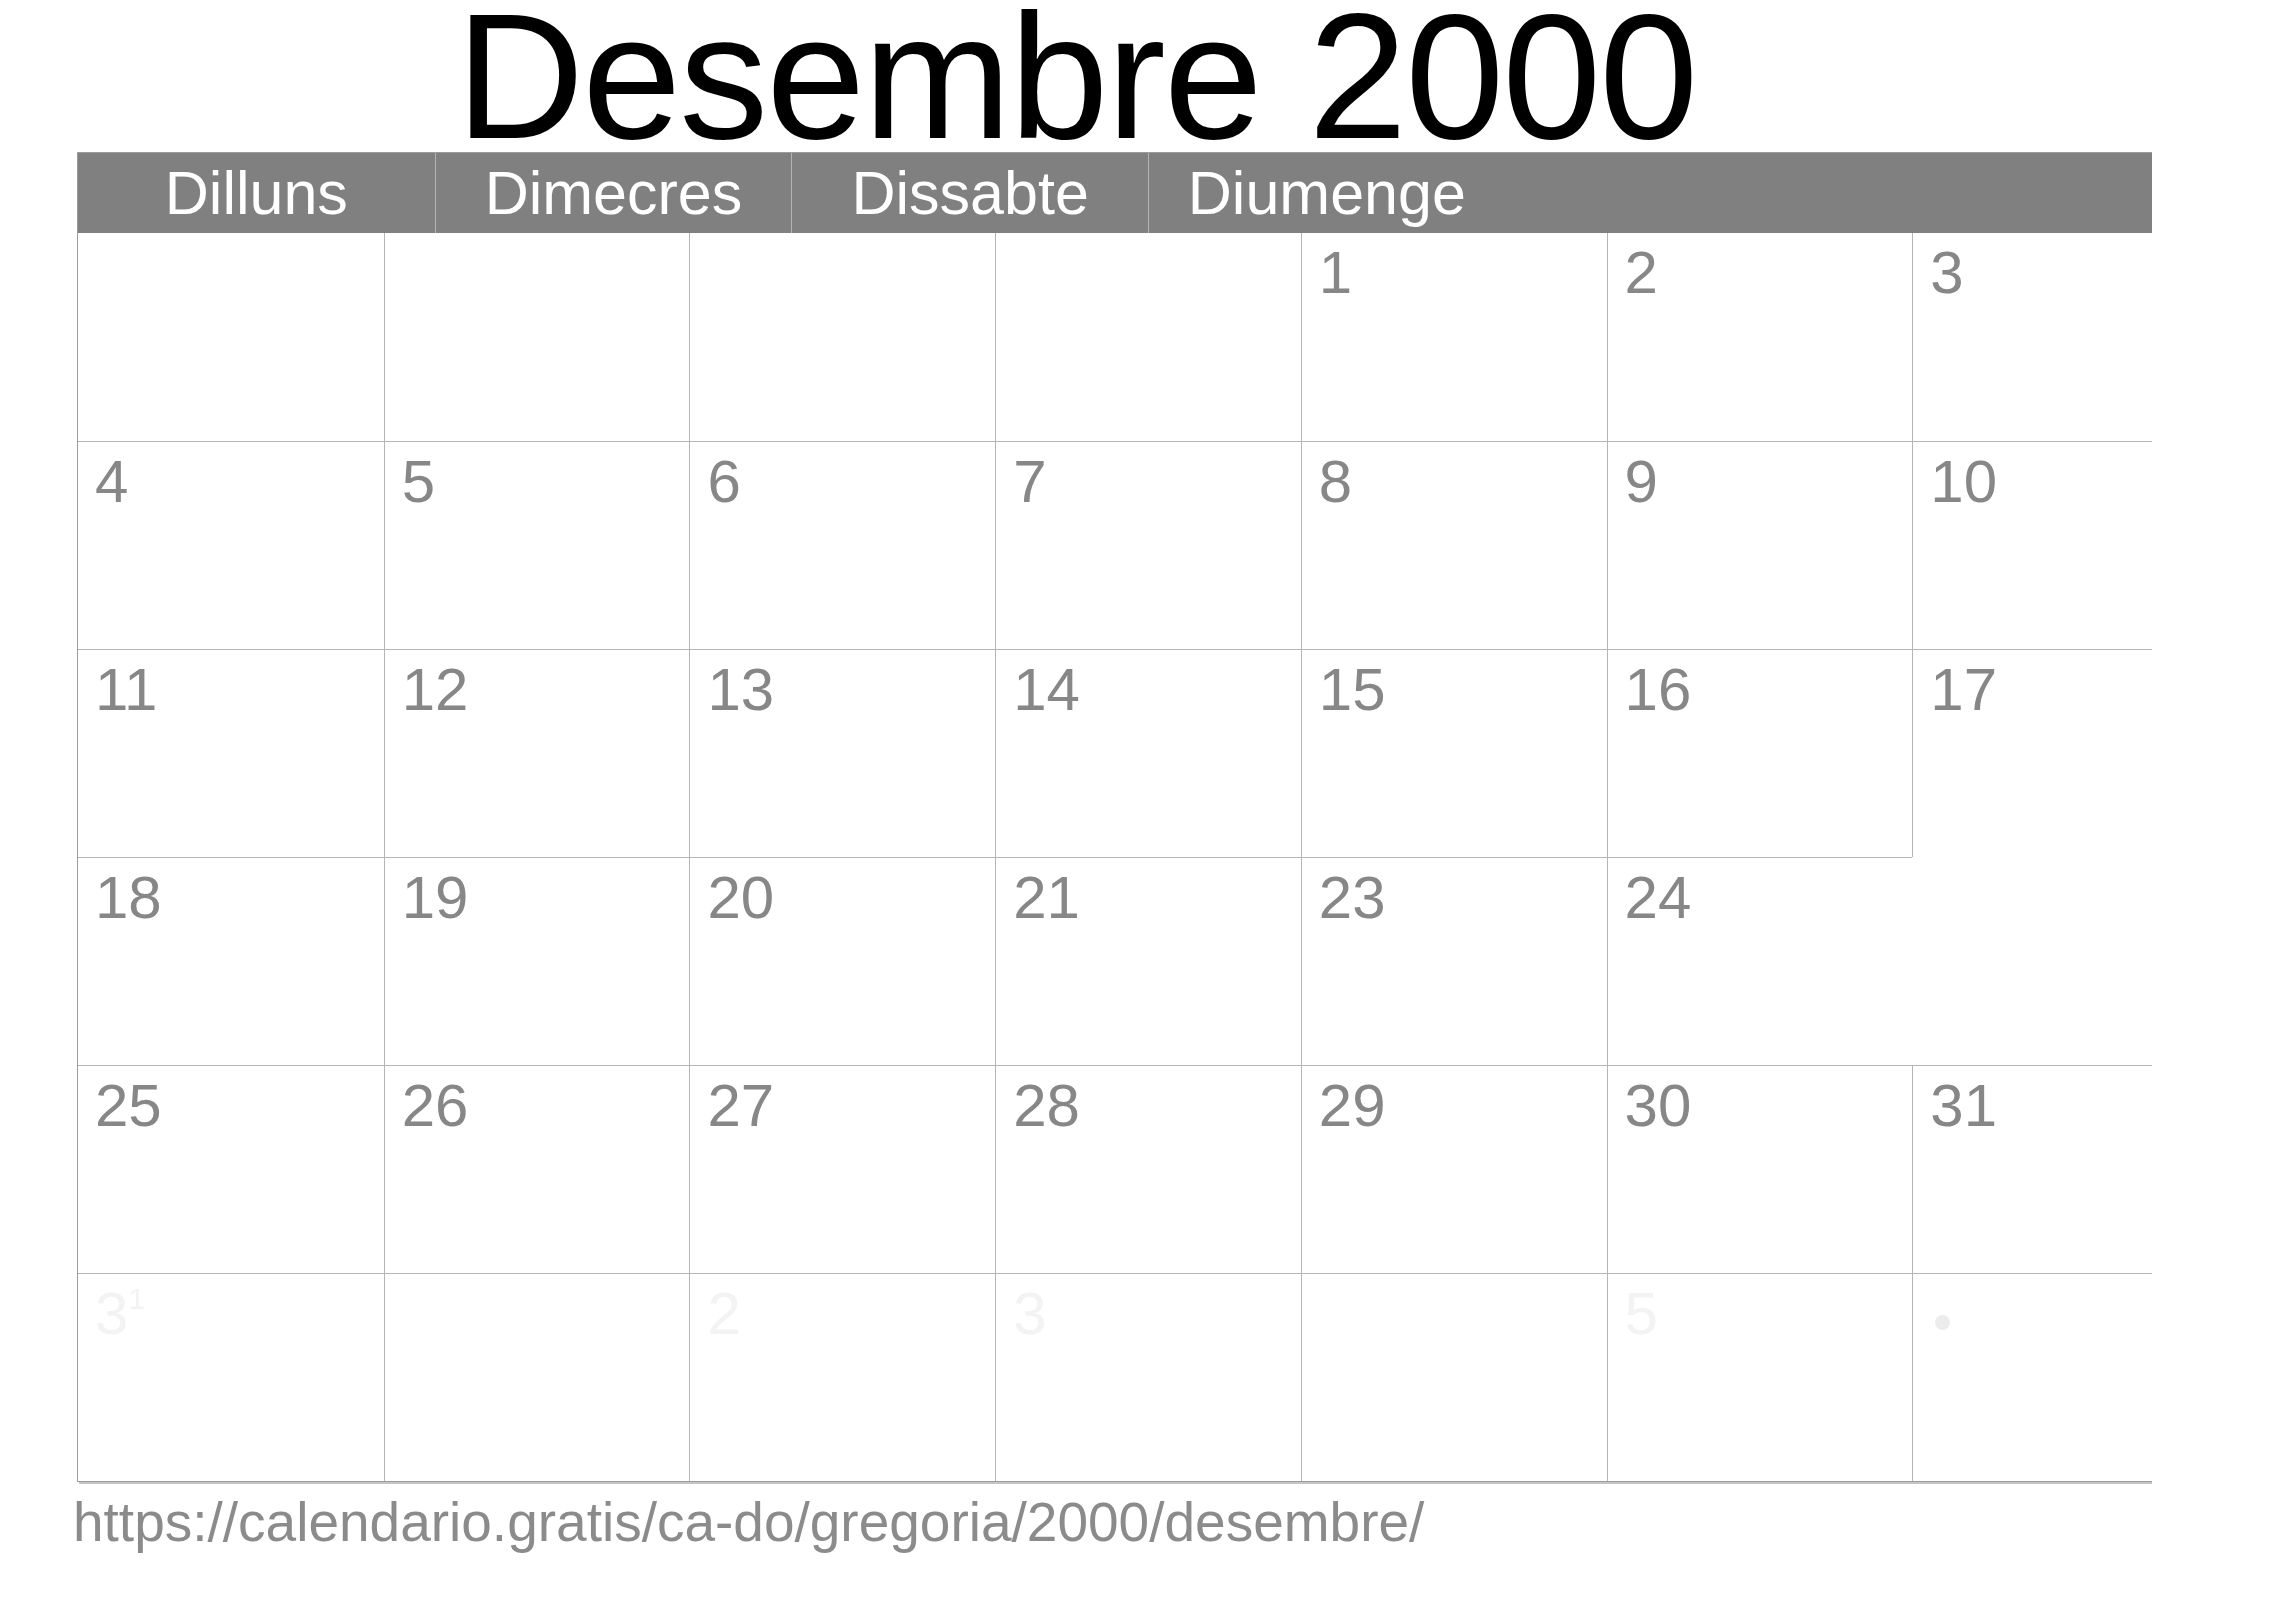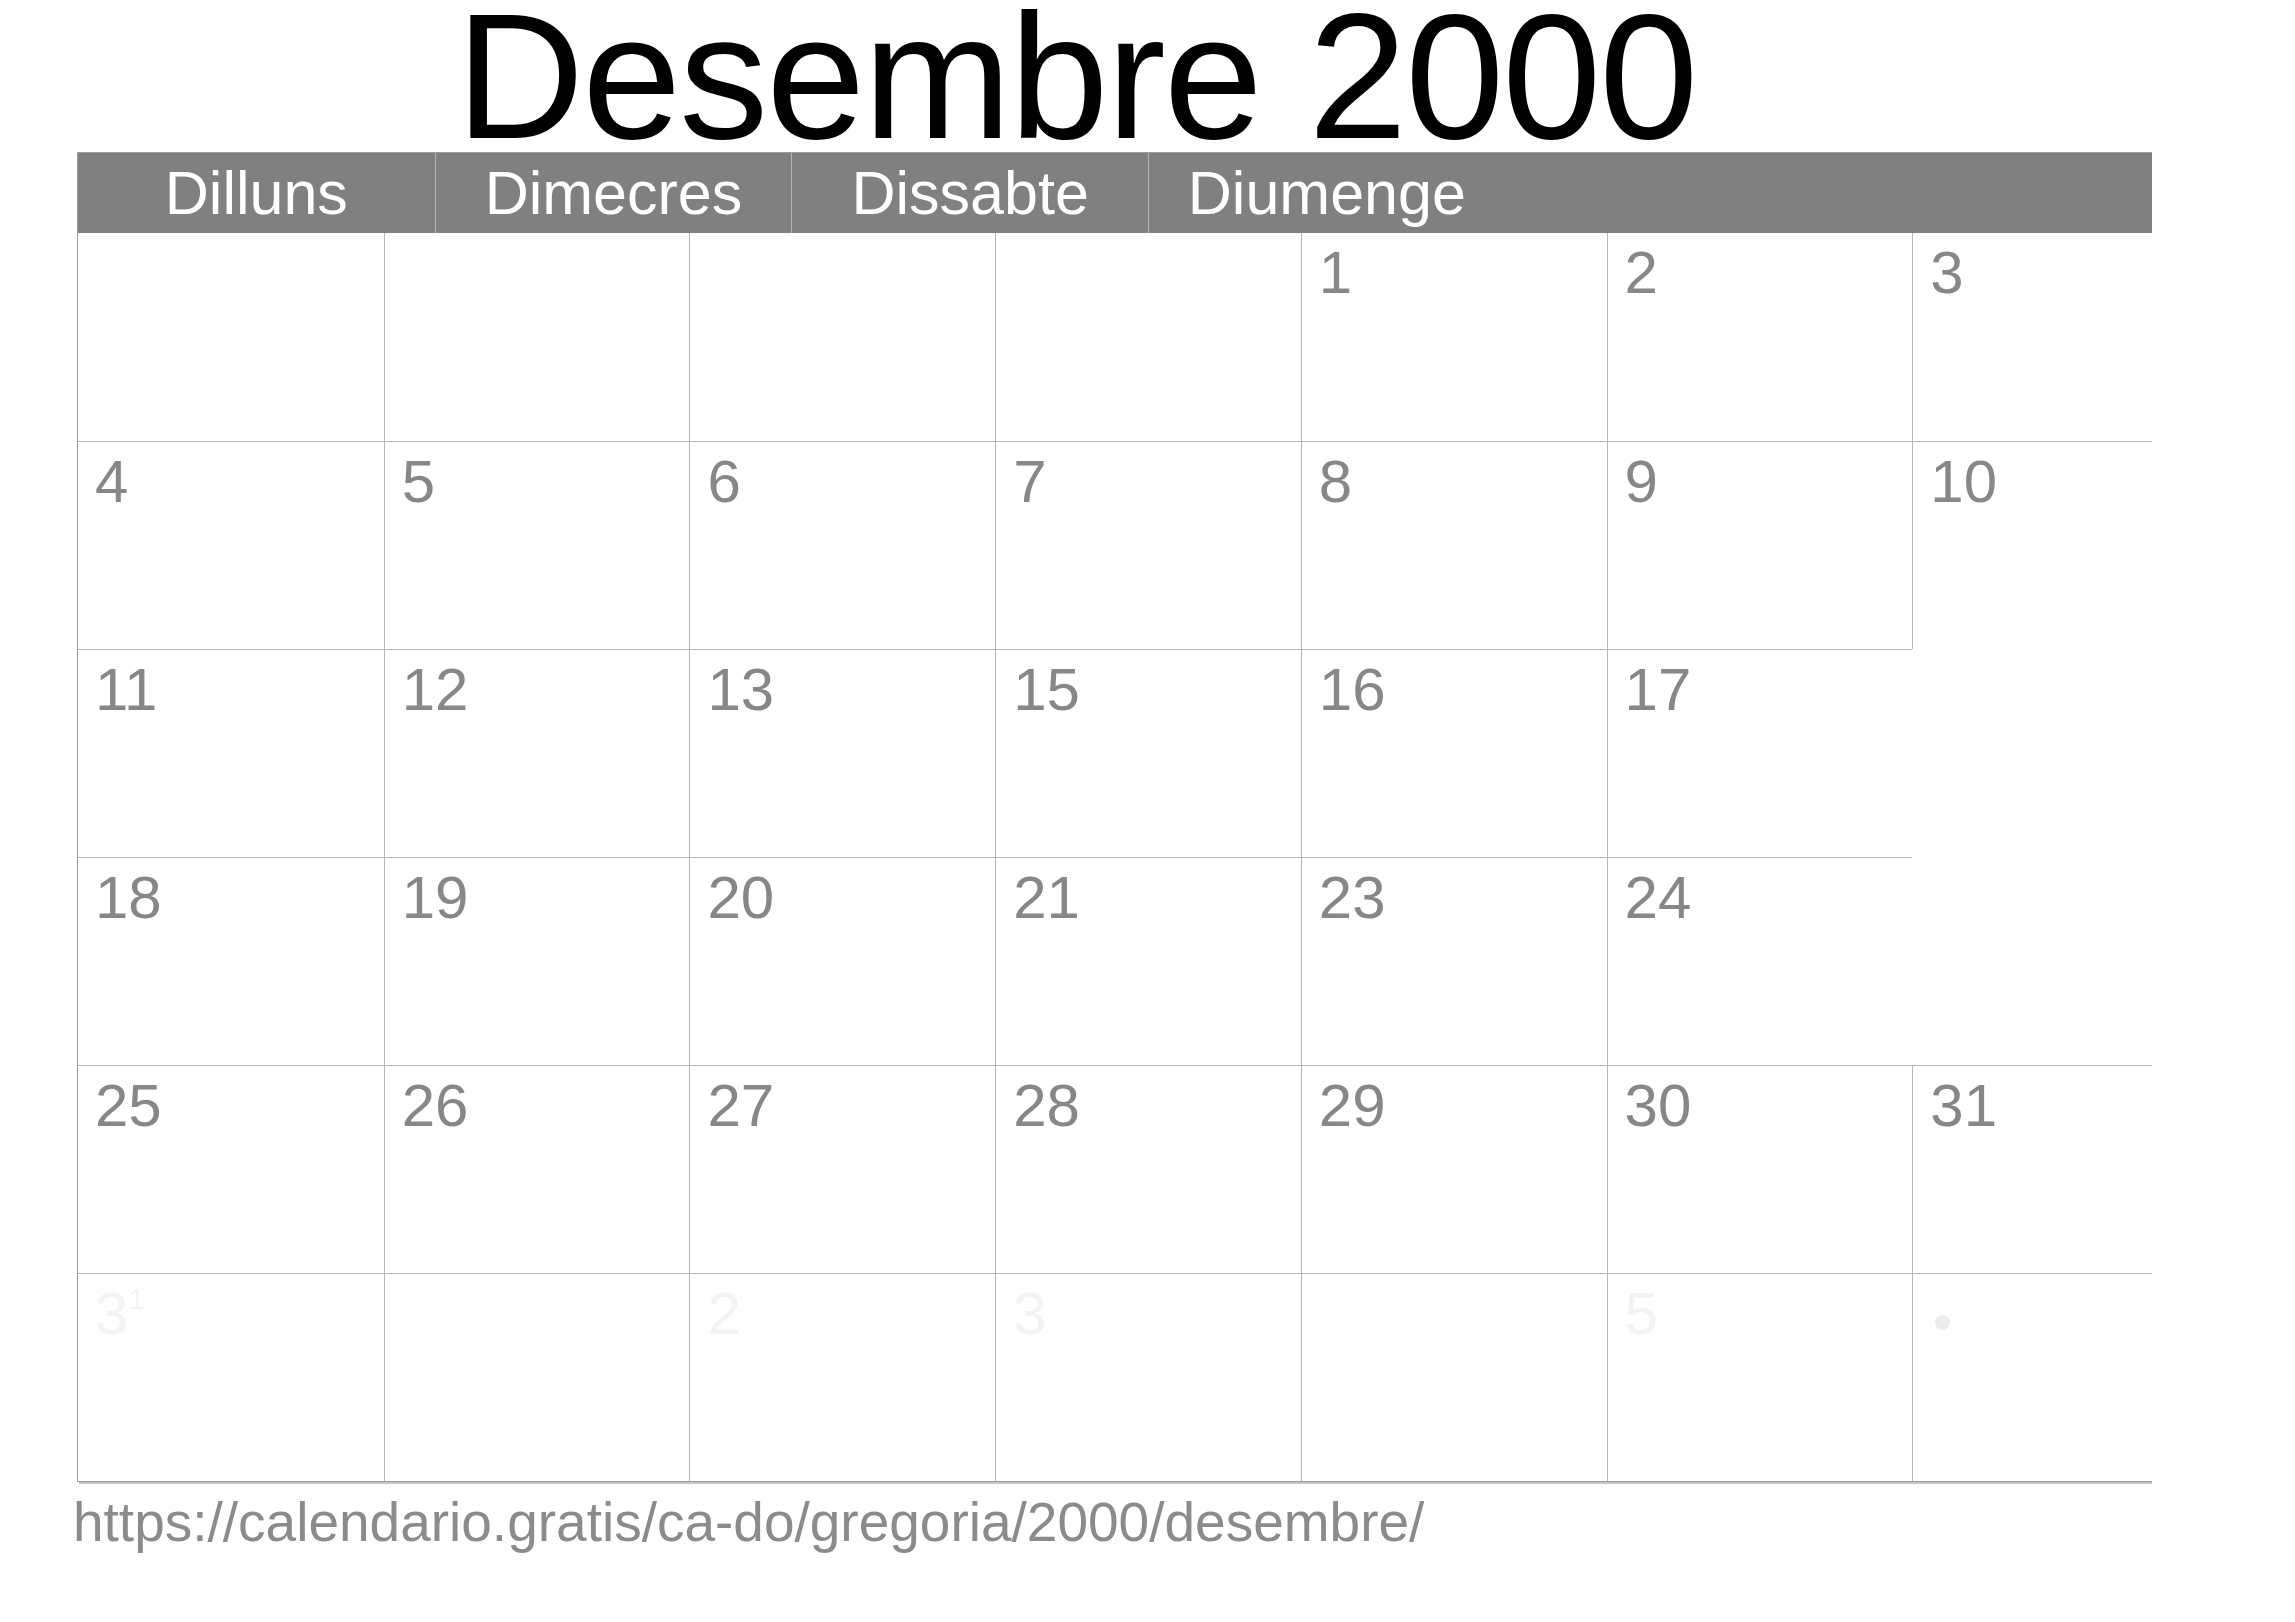--- a/index.html
+++ b/index.html
@@ -99,20 +99,21 @@
           <div class="cell"><span class="day-num">6</span></div>
           <div class="cell"><span class="day-num">7</span></div>
           <div class="cell"><span class="day-num">8</span></div>
           <div class="cell"><span class="day-num">9</span></div>
           <div class="cell"><span class="day-num">10</span></div>
         </div>
         <div class="cal-row">
           <div class="cell"><span class="day-num">11</span></div>
           <div class="cell"><span class="day-num">12</span></div>
           <div class="cell"><span class="day-num">13</span></div>
+          <div class="cell"><span class="day-num">14</span></div>
           <div class="cell"><span class="day-num">15</span></div>
           <div class="cell"><span class="day-num">16</span></div>
           <div class="cell"><span class="day-num">17</span></div>
         </div>
         <div class="cal-row">
           <div class="cell"><span class="day-num">18</span></div>
           <div class="cell"><span class="day-num">19</span></div>
           <div class="cell"><span class="day-num">20</span></div>
           <div class="cell"><span class="day-num">21</span></div>
           <div class="cell"><span class="day-num">23</span></div>

